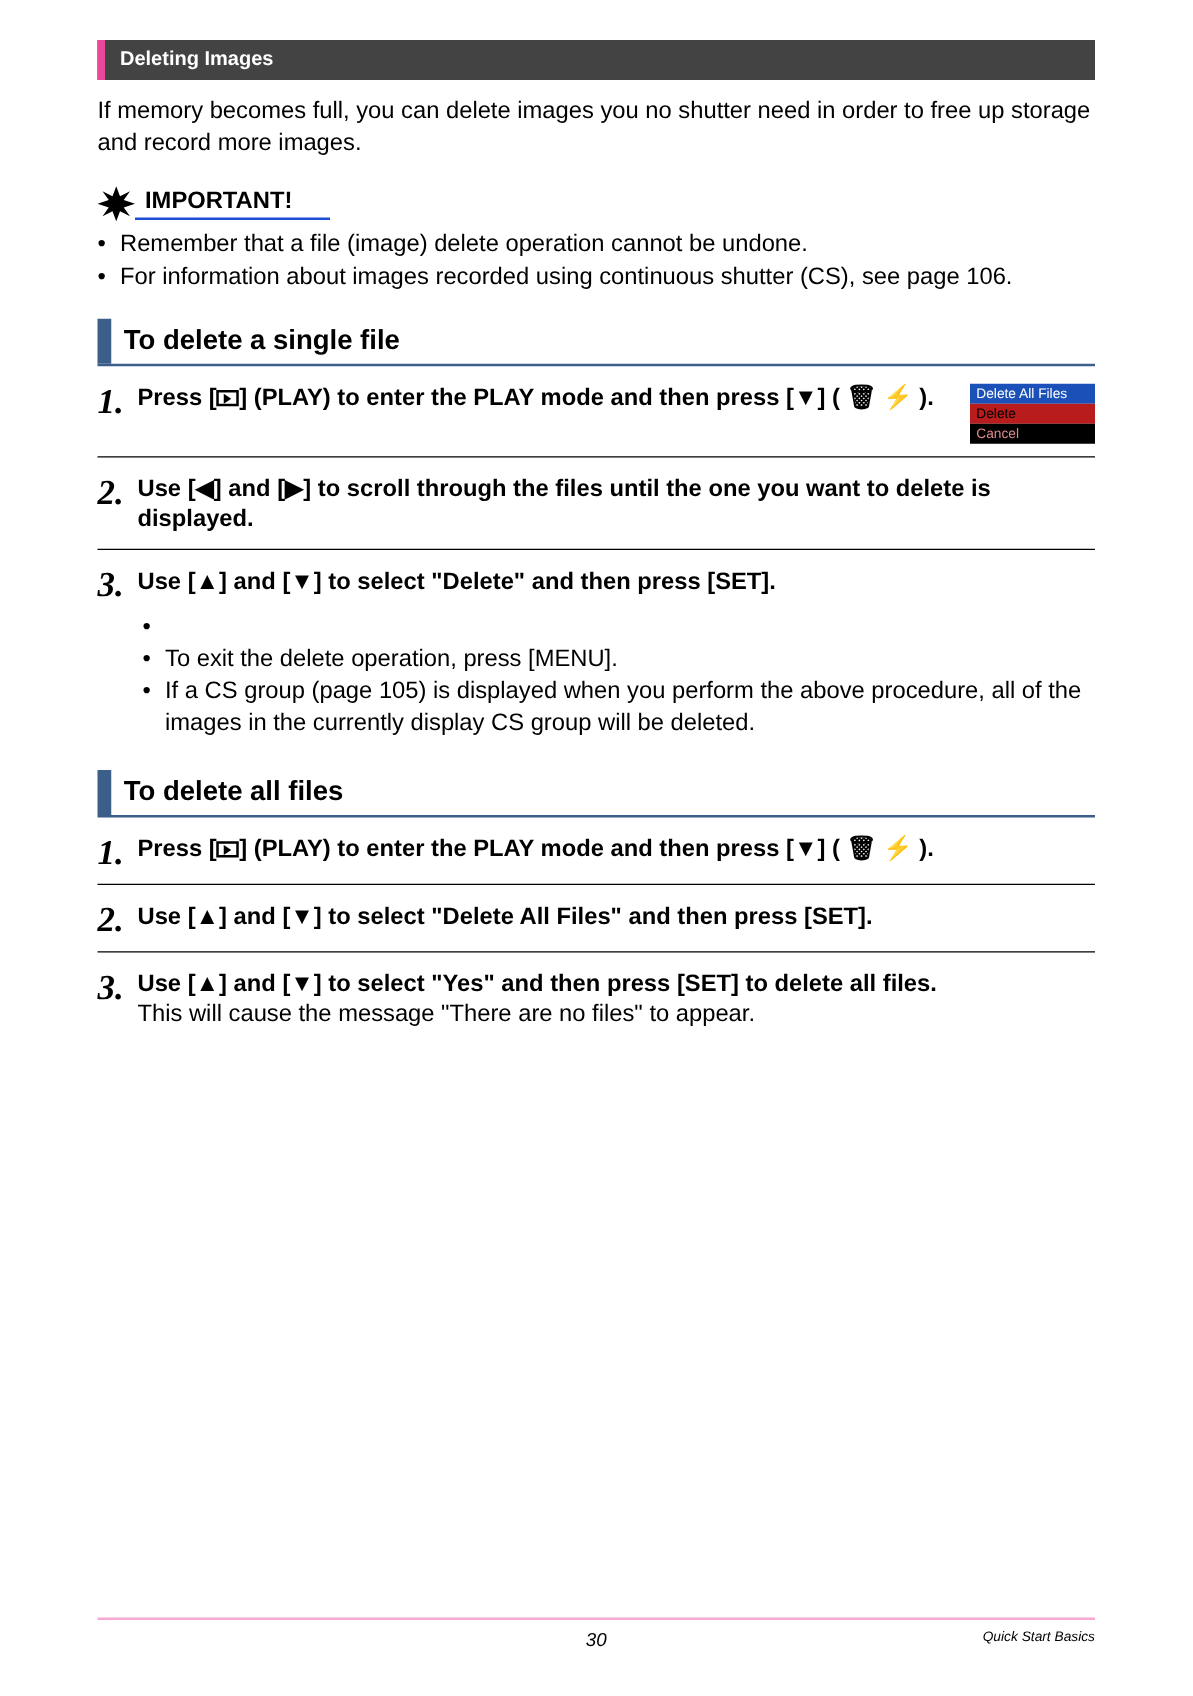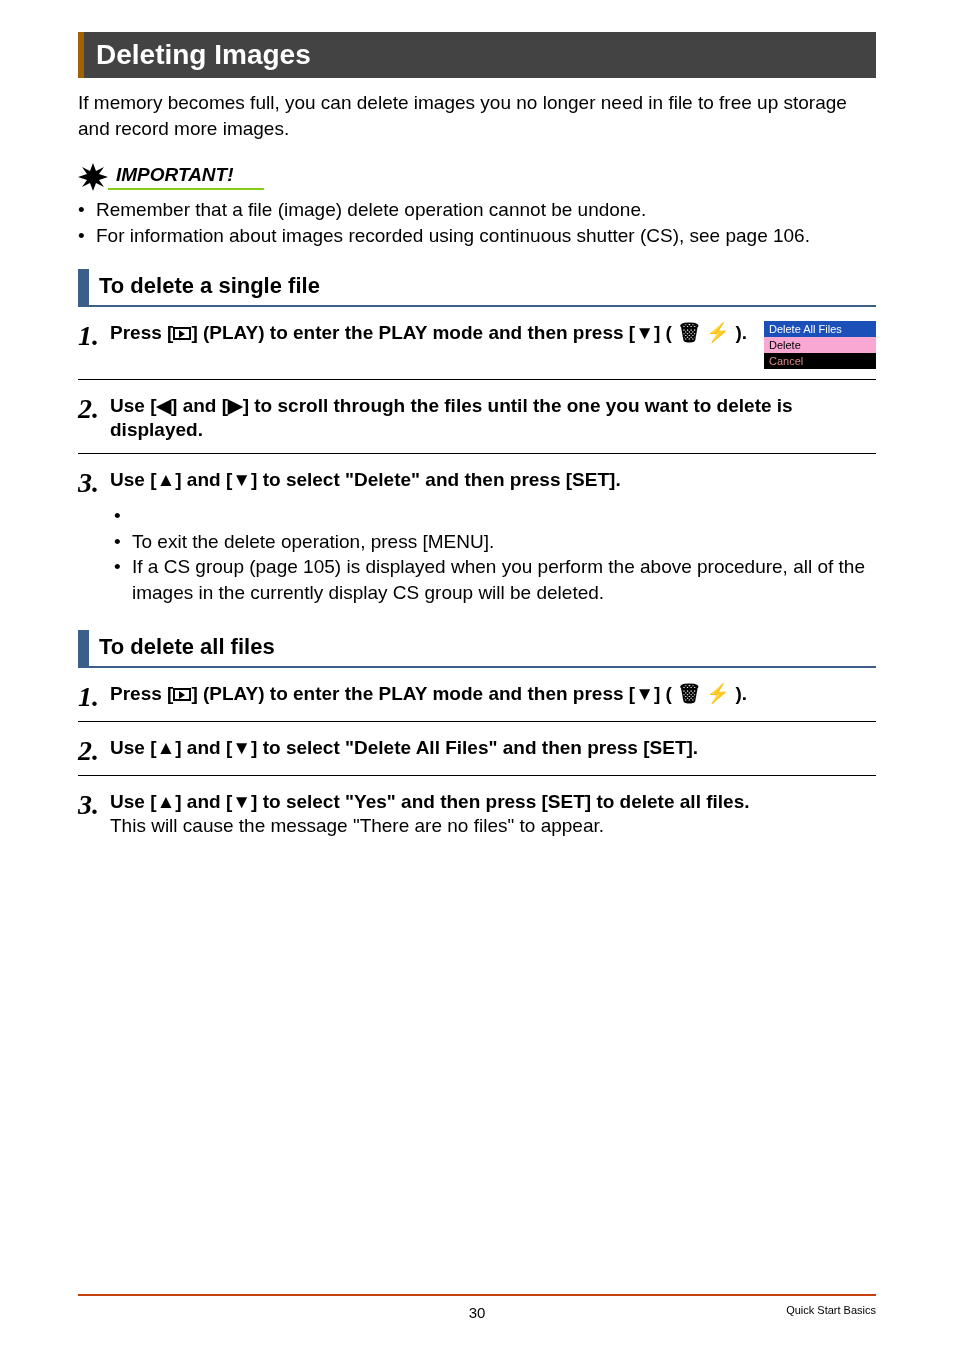--- a/index.html
+++ b/index.html
@@ -9,42 +9,41 @@
       font-family: Arial, Helvetica, sans-serif;
       color: #000;
       position: relative;
       padding: 32px 78px 32px 78px;
       background: #fff;
     }
     .section-header {
       background: #434343;
       color: #fff;
       font-weight: bold;
-      font-size: 28px;
+      font-size: 16px;
       padding: 7px 12px;
-      border-left: 6px solid #a16207;
+      border-left: 6px solid #ec4899;
     }
     .body-text {
       font-size: 19px;
       line-height: 1.35;
       margin-top: 12px;
     }
     .important-block {
       margin-top: 22px;
       display: flex;
       align-items: center;
     }
     .important-label {
       font-weight: bold;
       font-size: 19px;
-      border-bottom: 2px solid #84cc16;
+      border-bottom: 2px solid #1d4ed8;
       padding-bottom: 2px;
       padding-right: 30px;
       padding-left: 8px;
-      font-style: italic;
     }
     .bullet-list {
       margin-top: 6px;
       font-size: 19px;
       line-height: 1.35;
     }
     .bullet-list .row {
       display: flex;
     }
     .bullet-list .dot {
@@ -99,37 +98,38 @@
       margin-top: 6px;
       padding-left: 36px;
       font-size: 19px;
       line-height: 1.35;
     }
     .subbullets .srow { display: flex; }
     .subbullets .sdot { width: 18px; flex: 0 0 18px; }
     .thumb {
       float: right;
       margin-left: 5px;
-      width: 112px;
+      width: 100px;
     }
     .thumb-row {
       font-size: 11px;
       padding: 2px 5px;
       white-space: nowrap;
     }
     .thumb-r1 { background:#1a50b8; color:#fff; }
-    .thumb-r2 { background:#f9a8d4; color:#000; }
+    .thumb-r2 { background:#b91c1c; color:#000; }
     .thumb-r3 { background:#000000; color:#d88; }
     .footer {
       position: absolute;
       bottom: 36px;
       left: 78px;
       right: 78px;
-      border-top: 2px solid #c2410c;
+      border-top: 2px solid #f9a8d4;
       padding-top: 8px;
+      font-style: italic;
     }
     .footer .page {
       text-align: center;
       font-size: 15px;
       color: #000;
     }
     .footer .label {
       position: absolute;
       right: 0;
       top: 8px;
@@ -147,21 +147,21 @@
       border-left:6px solid #000;border-top:4px solid transparent;border-bottom:4px solid transparent;
     }
   </style>
 </head>
 <body>
 
 <div class="section-header">
   <span>Deleting Images</span>
 </div>
 
-<p class="body-text">If memory becomes full, you can delete images you no longer need in file to free up storage and record more images.</p>
+<p class="body-text">If memory becomes full, you can delete images you no shutter need in order to free up storage and record more images.</p>
 
 <div class="important-block">
   <svg width="30" height="28" viewBox="0 0 30 28">
     <polygon points="15,0 18,8 26,4 21,11 30,14 21,17 26,24 18,20 15,28 12,20 4,24 9,17 0,14 9,11 4,4 12,8" fill="#000"></polygon>
   </svg>
   <span class="important-label">IMPORTANT!</span>
 </div>
 
 <div class="bullet-list">
   <div class="row">

